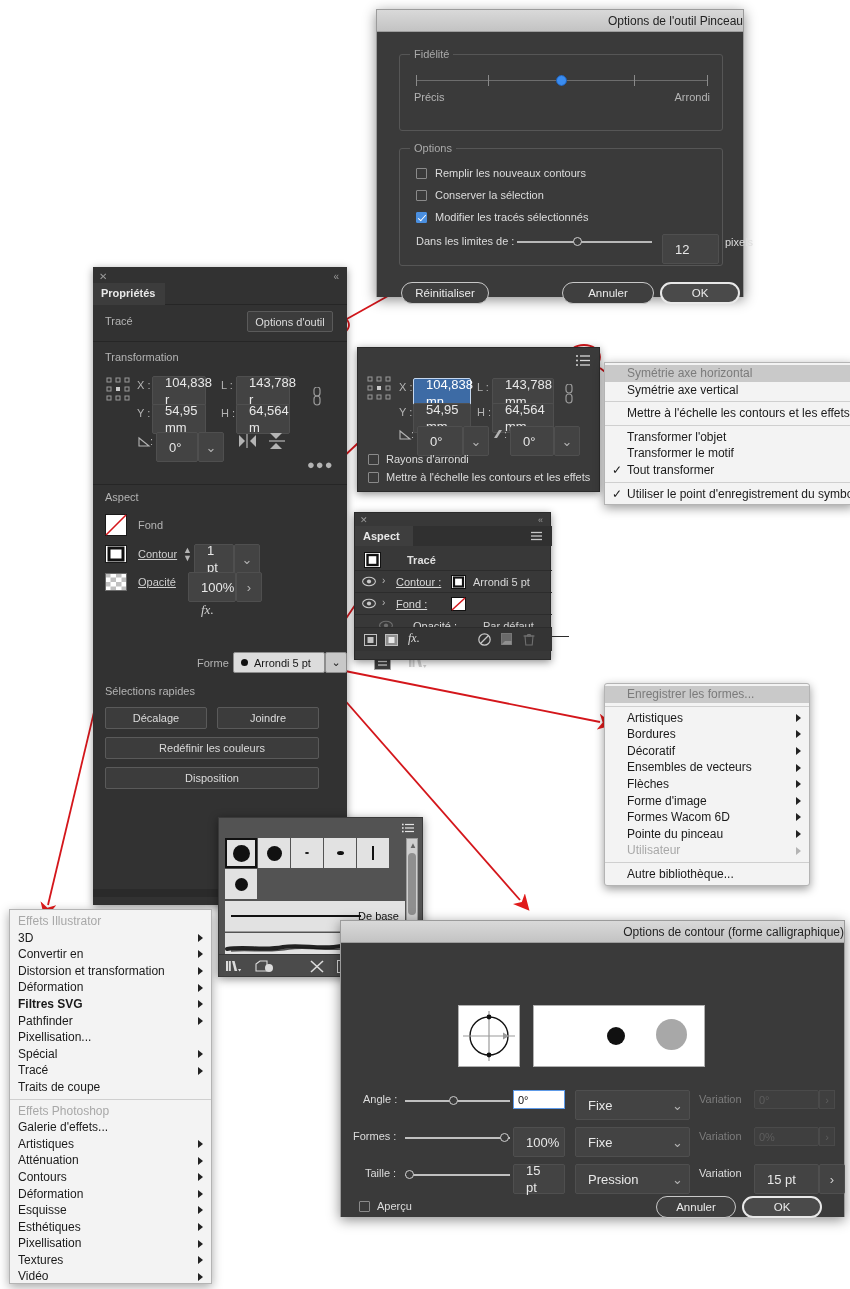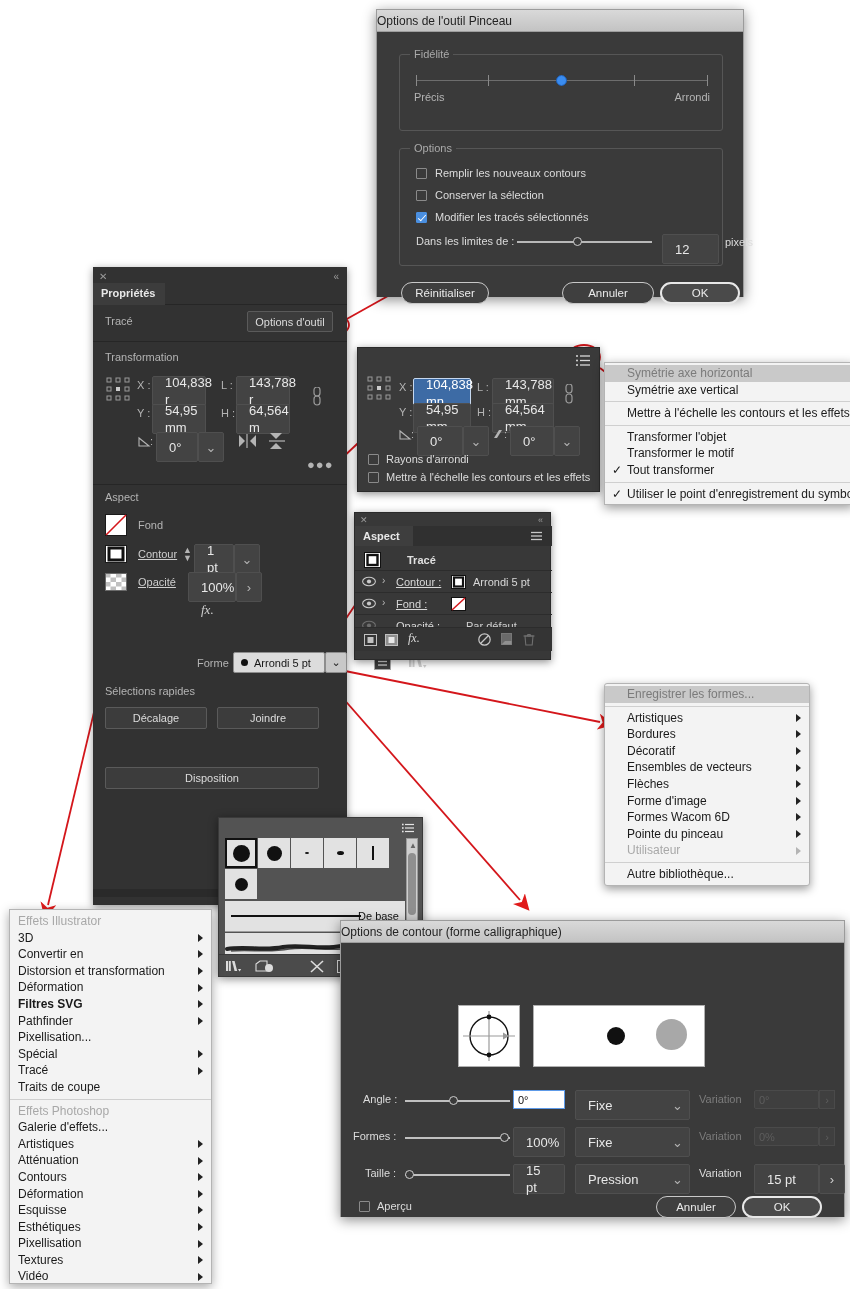--- a/index.html
+++ b/index.html
@@ -35,21 +35,21 @@
   }
   .chk-dark.on { background:#4a8fe0; border-color:#4a8fe0; }
   .chk-dark.on:after {
     content:""; position:absolute; left:3px; top:0px; width:3px; height:7px;
     border:solid #fff; border-width:0 1.5px 1.5px 0; transform:rotate(42deg);
   }
 
   
   .mac-dialog { border:1px solid #9b9b9b; box-shadow:0 3px 12px rgba(0,0,0,.45); }
   .mac-title {
-    height:22px; line-height:22px; text-align:left; font-size:12px;
+    height:22px; line-height:22px; text-align:right; font-size:12px;
     color:#232323;
     background:linear-gradient(180deg,#d9d9d9 0%,#c3c3c3 100%);
     border-bottom:1px solid #9d9d9d;
   }
   .dlg-body { background:#3a3a3a; }
   .cap-btn {
     border:1px solid #c8c8c8; border-radius:11px; background:#3f3f3f;
     color:#eaeaea; font-size:11.5px; height:22px;
     display:flex; align-items:center; justify-content:center;
   }
@@ -310,20 +310,21 @@
       <rect x="1" y="2" width="2.5" height="12"></rect>
         <rect x="4.5" y="2" width="2" height="12"></rect>
       <path d="M8,2 l3,0 l3,12 l-3,0 z"></path>
     </g>
     <path d="M15,12 l3.5,0 l-1.8,3 z" fill="#cfcfcf"></path>
   </svg>
 
   <div class="abs lbl" style="left:12px; top:418px;">Sélections rapides</div>
   <div class="abs btn-dark" style="left:12px; top:440px; width:102px; height:22px;">Décalage</div>
   <div class="abs btn-dark" style="left:124px; top:440px; width:102px; height:22px;">Joindre</div>
+  <div class="abs btn-dark" style="left:12px; top:470px; width:214px; height:22px;">Redéfinir les couleurs</div>
   <div class="abs btn-dark" style="left:12px; top:500px; width:214px; height:22px;">Disposition</div>
 
   <div class="abs" style="left:0; bottom:8px; width:254px; height:8px; background:#2a2a2a;"></div>
 </div>
 
 <div class="abs" style="left:357px; top:347px; width:243px; height:145px; background:#3a3a3a; border:1px solid #2a2a2a; box-shadow:0 2px 8px rgba(0,0,0,.45);">
 
   <svg class="abs" style="right:8px; top:6px;" width="15" height="13">
     <g stroke="#d8d8d8" stroke-width="1.3">
         <path d="M4,2 h10"></path>
@@ -449,21 +450,21 @@
       <circle cx="7" cy="5.5" r="2.1" fill="#c8c8c8"></circle>
     </svg>
     <span class="abs" style="left:27px; top:4px; color:#b8b8b8; font-size:10px;">›</span>
     <span class="abs ul" style="left:41px; top:5px; color:#d8d8d8; font-size:11px;">Fond :</span>
     <svg class="abs" style="left:96px; top:4px;" width="15" height="14">
       <rect x="0.5" y="0.5" width="14" height="13" fill="#ffffff" stroke="#111"></rect>
       <path d="M1,13 L14,1" stroke="#d4161b" stroke-width="1.5"></path>
     </svg>
   </div>
 
-  <div class="abs" style="left:0; top:102px; width:197px; height:22px; border-bottom:1px solid #2c2c2c;">
+  <div class="abs" style="left:17px; top:102px; width:197px; height:22px; border-bottom:1px solid #2c2c2c;">
     <svg class="abs" style="left:7px; top:5px;" width="14" height="11">
       <ellipse cx="7" cy="5.5" rx="6.4" ry="4.2" fill="none" stroke="#6e6e6e" stroke-width="1.1"></ellipse>
       <circle cx="7" cy="5.5" r="2.1" fill="#6e6e6e"></circle>
     </svg>
     <span class="abs ul" style="left:41px; top:5px; color:#d8d8d8; font-size:11px;">Opacité :</span>
     <span class="abs" style="left:111px; top:5px; color:#d0d0d0; font-size:11px;">Par défaut</span>
   </div>
 
   <div class="abs" style="left:0; bottom:8px; width:197px; height:24px; background:#343434; border-top:1px solid #2c2c2c;">
     <svg class="abs" style="left:9px; top:6px;" width="13" height="12">

